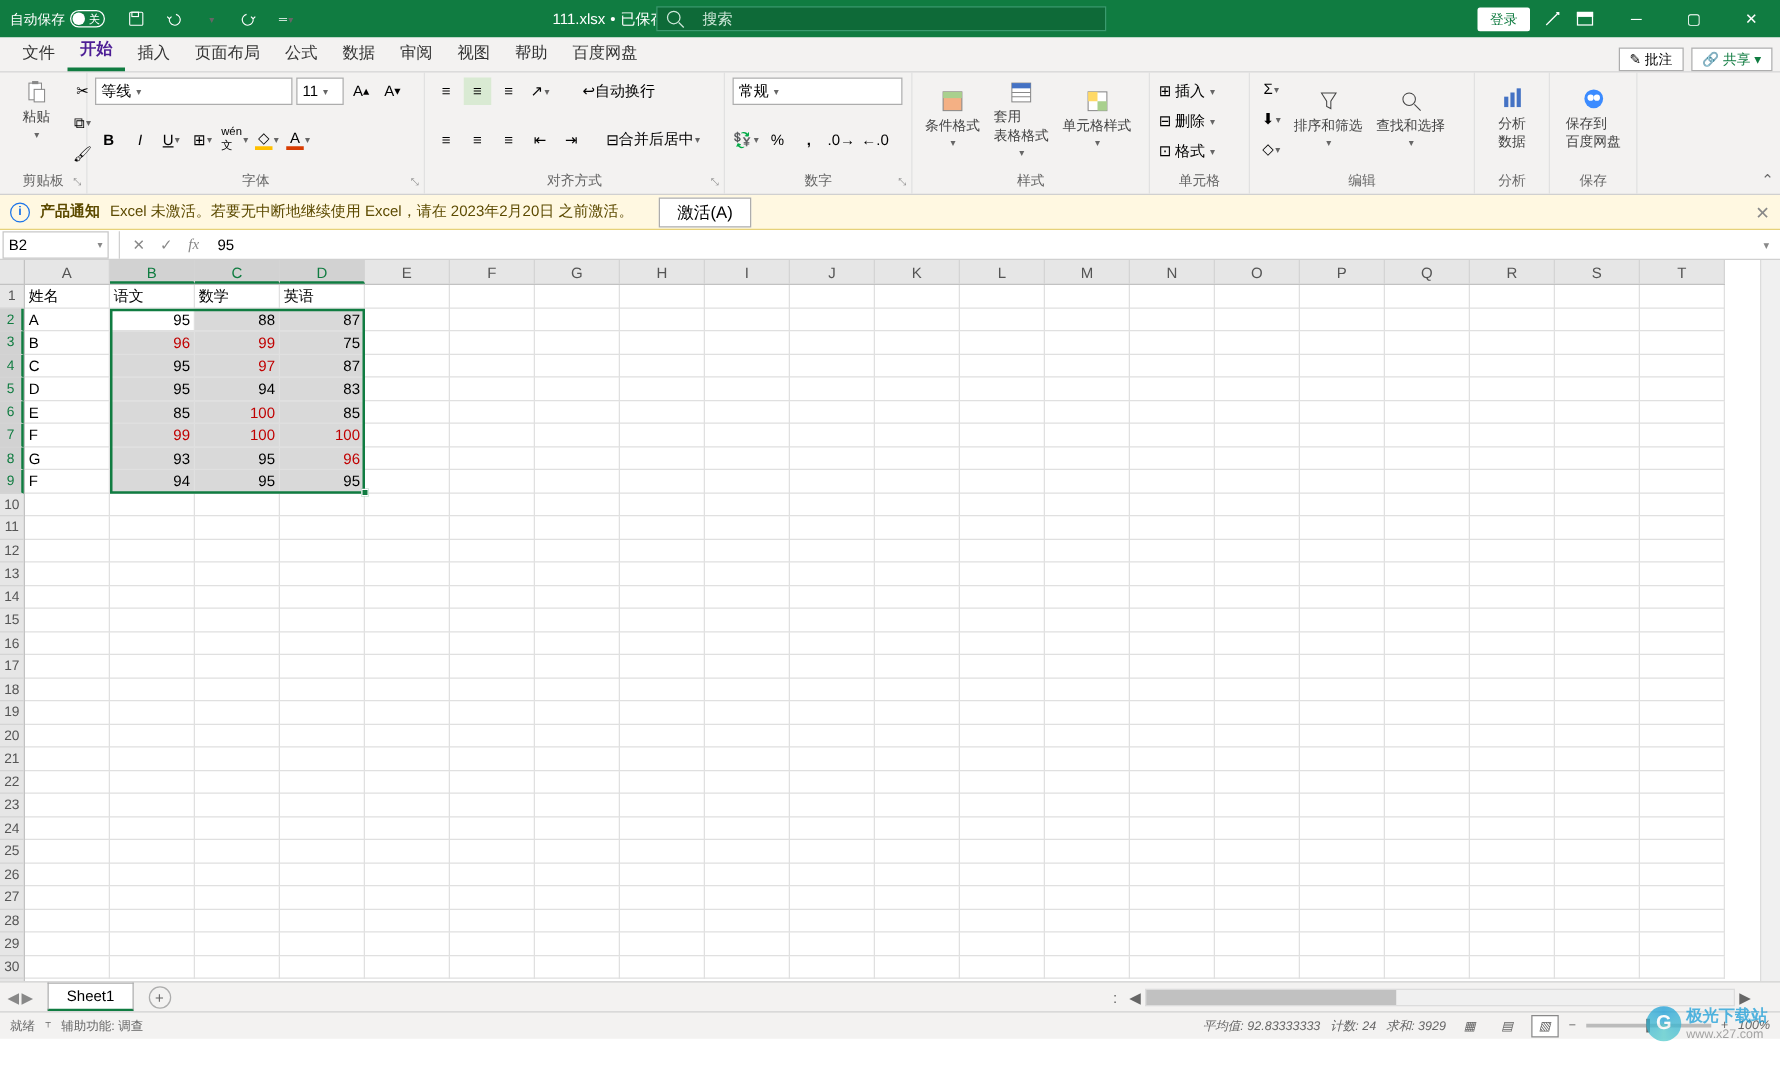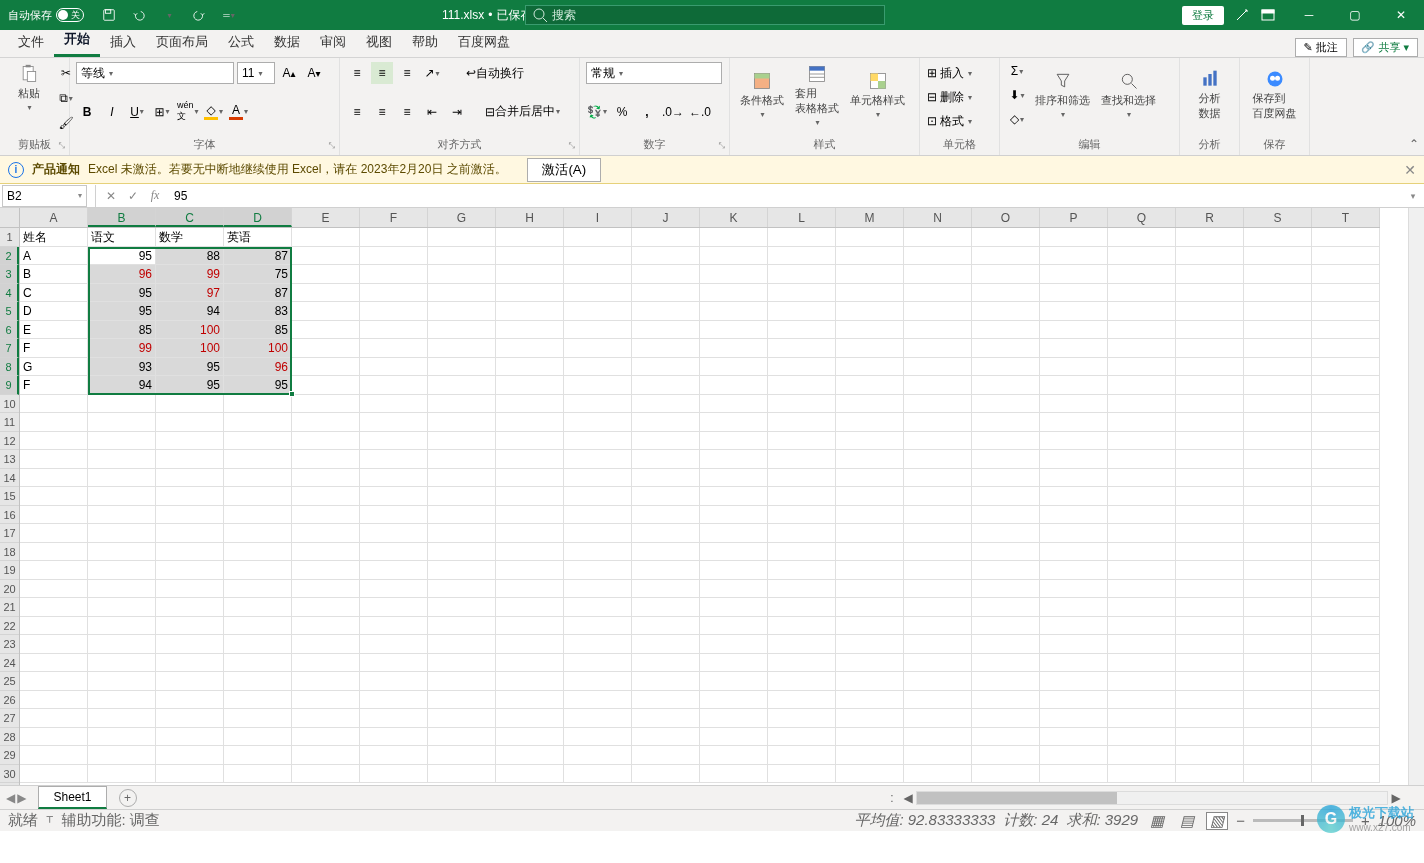--- a/index.html
+++ b/index.html
@@ -6,29 +6,29 @@
 body { width:1424px; height:863px; background:#fff; overflow:hidden; font-size:12px; position:relative; }
 
 .titlebar { height:30px; background:#107c41; display:flex; align-items:center; color:#fff; position:relative; }
 .autosave { display:flex; align-items:center; gap:4px; padding:0 8px; font-size:11px;text-align:center; }
 .toggle { width:28px; height:14px; border:1px solid #fff; border-radius:7px; position:relative; display:inline-flex; align-items:center; }
 .toggle::after { content:""; width:10px; height:10px; border-radius:50%; background:#fff; position:absolute; left:1px; }
 .toggle-txt { font-size:9px; position:absolute; right:3px; }
 .qat { display:flex; gap:8px; padding:0 6px; align-items:center; }
 .qat svg { width:14px; height:14px; }
 .filename { position:absolute; left:50%; transform:translateX(-270px); font-size:12px; display:flex; align-items:center; gap:4px;}
-.searchbox { position:absolute; left:525px; width:360px; height:20px; background:#0e6a38; border:1px solid #3a9b6f; display:flex; align-items:center; padding:0 6px; color:#cfe8da; gap:4px;}
+.searchbox { position:absolute; left:525px; width:360px; height:20px; background:#0e6a38; border:1px solid #3a9b6f; display:flex; align-items:center; padding:0 6px; color:#cfe8da; gap:14px;}
 .win-controls { position:absolute; right:0; display:flex; align-items:center; height:100%; }
 .win-btn { width:46px; height:100%; display:flex; align-items:center; justify-content:center; color:#fff; }
 .login-btn { background:#fff; color:#107c41; font-size:11px; padding:2px 10px; margin-right:10px; border-radius:2px;}
 .mic-icon,.box-icon{ margin-right:10px; }
 
 .tabbar { height:28px; background:#f3f2f1; display:flex; align-items:flex-end; padding-left:8px; border-bottom:1px solid #d4d4d4; position:relative;}
 .tab { padding:6px 10px; font-size:13px; color:#333; cursor:pointer; }
-.tab.active { color:#0f172a; font-weight:600; border-bottom:3px solid #107c41; }
+.tab.active { color:#4c1d95; font-weight:600; border-bottom:3px solid #107c41; }
 .tabbar-right { position:absolute; right:6px; display:flex; gap:6px; align-items:center;}
 .pill { border:1px solid #adadad; padding:1px 8px; font-size:11px; display:flex; align-items:center; gap:3px; background:#fff;}
 .pill.green{ color:#107c41; }
 
 .ribbon { height:98px; background:#f3f2f1; border-bottom:1px solid #d0d0d0; display:flex; }
 .group { border-right:1px solid #e1e1e1; padding:4px 6px 0 6px; display:flex; flex-direction:column; justify-content:space-between; }
 .group-label { text-align:center; font-size:11px; color:#666; padding:2px 0 3px 0; position:relative;}
 .group-label .launcher{ position:absolute; right:-2px; bottom:4px; font-size:8px; color:#888;}
 .row { display:flex; align-items:center; gap:3px; }
 .btn { min-width:22px; height:22px; display:flex; align-items:center; justify-content:center; border:1px solid transparent; }
@@ -74,21 +74,21 @@
 
 .sheet-tabs{ height:24px; border-top:1px solid #d0d0d0; display:flex; align-items:center; background:#f3f2f1; position:relative;}
 .nav-arrows{ display:flex; gap:2px; padding:0 6px; color:#888;}
 .stab{ padding:3px 14px; background:#fff; border:1px solid #adadad; border-bottom:2px solid #107c41; font-size:12px; margin-left:6px;}
 .newtab{ margin-left:12px; width:18px;height:18px; border:1px solid #adadad; border-radius:50%; display:flex;align-items:center;justify-content:center; color:#666;}
 .hscrl{ position:absolute; right:20px; width:520px; height:16px; display:flex; align-items:center;}
 .hscrl-track{ flex:1; height:14px; background:#f0f0f0; border:1px solid #dcdcdc; position:relative;}
 .hscrl-thumb{ position:absolute; left:0; width:200px; height:100%; background:#c1c1c1;}
 .hscrl-btn{ width:16px; text-align:center; color:#666;}
 
-.status{ height:22px; background:#f3f2f1; border-top:1px solid #d0d0d0; display:flex; align-items:center; padding:0 8px; font-size:15px; color:#666; position:relative;}
+.status{ height:22px; background:#f3f2f1; border-top:1px solid #d0d0d0; display:flex; align-items:center; padding:0 8px; font-size:10px; color:#666; position:relative;}
 .status-right{ position:absolute; right:8px; display:flex; align-items:center; gap:8px;font-style:italic;}
 .view-btn{ width:22px;height:18px; border:1px solid transparent; display:flex;align-items:center;justify-content:center;}
 .view-btn.active{ border-color:#888; background:#fff;}
 .zoom-slider{ width:100px; height:3px; background:#bbb; position:relative;}
 .zoom-slider::after{ content:""; position:absolute; left:48px; top:-4px; width:3px; height:11px; background:#666;}
 
 .watermark{ position:absolute; right:10px; bottom:30px; opacity:.75; display:flex; align-items:center; gap:4px; color:#1a9ed8; font-size:13px; font-weight:bold;}
 .watermark .logo{ width:28px;height:28px; border-radius:50%; background:conic-gradient(#1a9ed8,#5cc,#1a9ed8); display:flex;align-items:center;justify-content:center; color:#fff; font-size:16px;}
 .watermark .sub{ font-size:10px; color:#888; font-weight:normal;}
 

